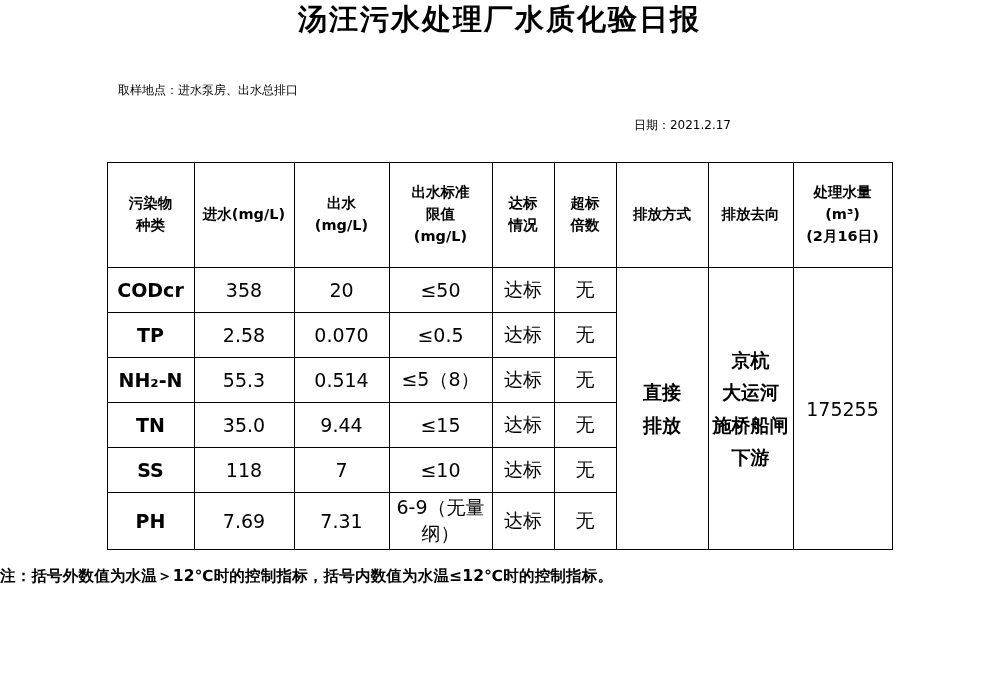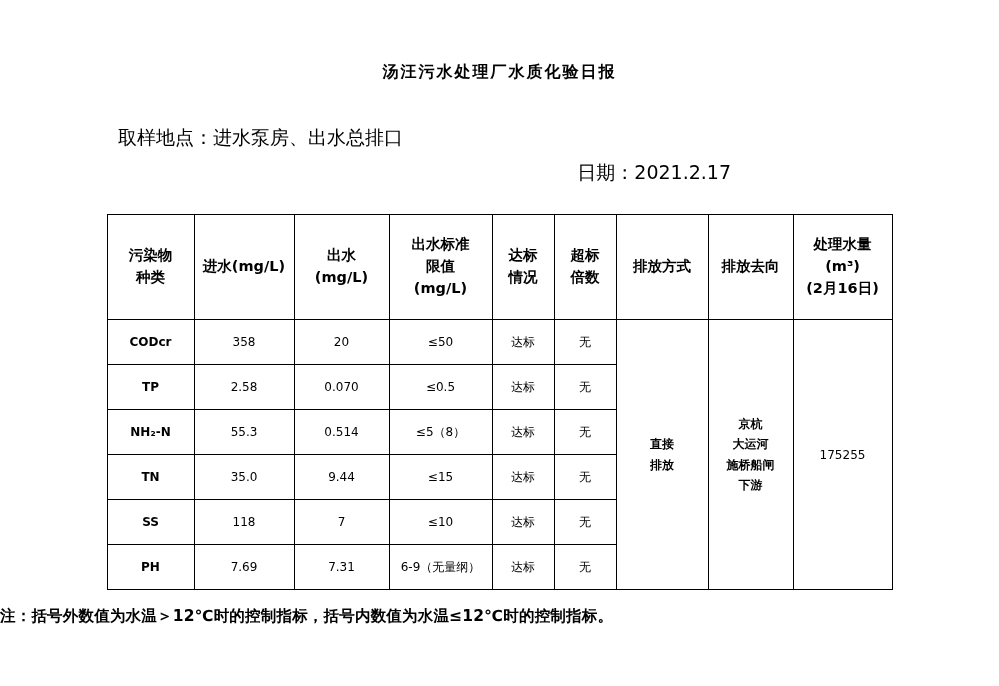--- a/index.html
+++ b/index.html
@@ -16,53 +16,52 @@
     overflow: hidden;
   }
   .page {
     width: 999px;
     height: 686px;
     position: relative;
     box-sizing: border-box;
   }
   .title {
     text-align: center;
-    font-size: 16px;
+    font-size: 29px;
     font-weight: bold;
     letter-spacing: 2px;
-    margin-top: 62px;
     font-family: "DejaVu Sans", "Liberation Sans", sans-serif;
   }
   .meta-row {
     margin-top: 42px;
     padding-left: 118px;
     padding-right: 118px;
     display: flex;
-    font-size: 19px;
+    font-size: 12px;
     font-family: "DejaVu Sans", "Liberation Sans", sans-serif;
   }
   .meta-left {
     flex: 0 0 auto;
   }
   .meta-right {
     margin-left: auto;
     padding-right: 150px;
     margin-top: 35px;
   }
   table.report {
     border-collapse: collapse;
     margin: 28px auto 0 auto;
     width: 785px;
     table-layout: fixed;
   }
   table.report td, table.report th {
     border: 1px solid #000000;
     text-align: center;
     vertical-align: middle;
-    font-size: 12px;
+    font-size: 19px;
     font-family: "DejaVu Sans", "Liberation Sans", sans-serif;
     padding: 2px 1px;
   }
   table.report thead td {
     font-weight: bold;
     font-size: 14.5px;
     height: 100px;
     line-height: 1.5;
   }
   table.report tbody td {

